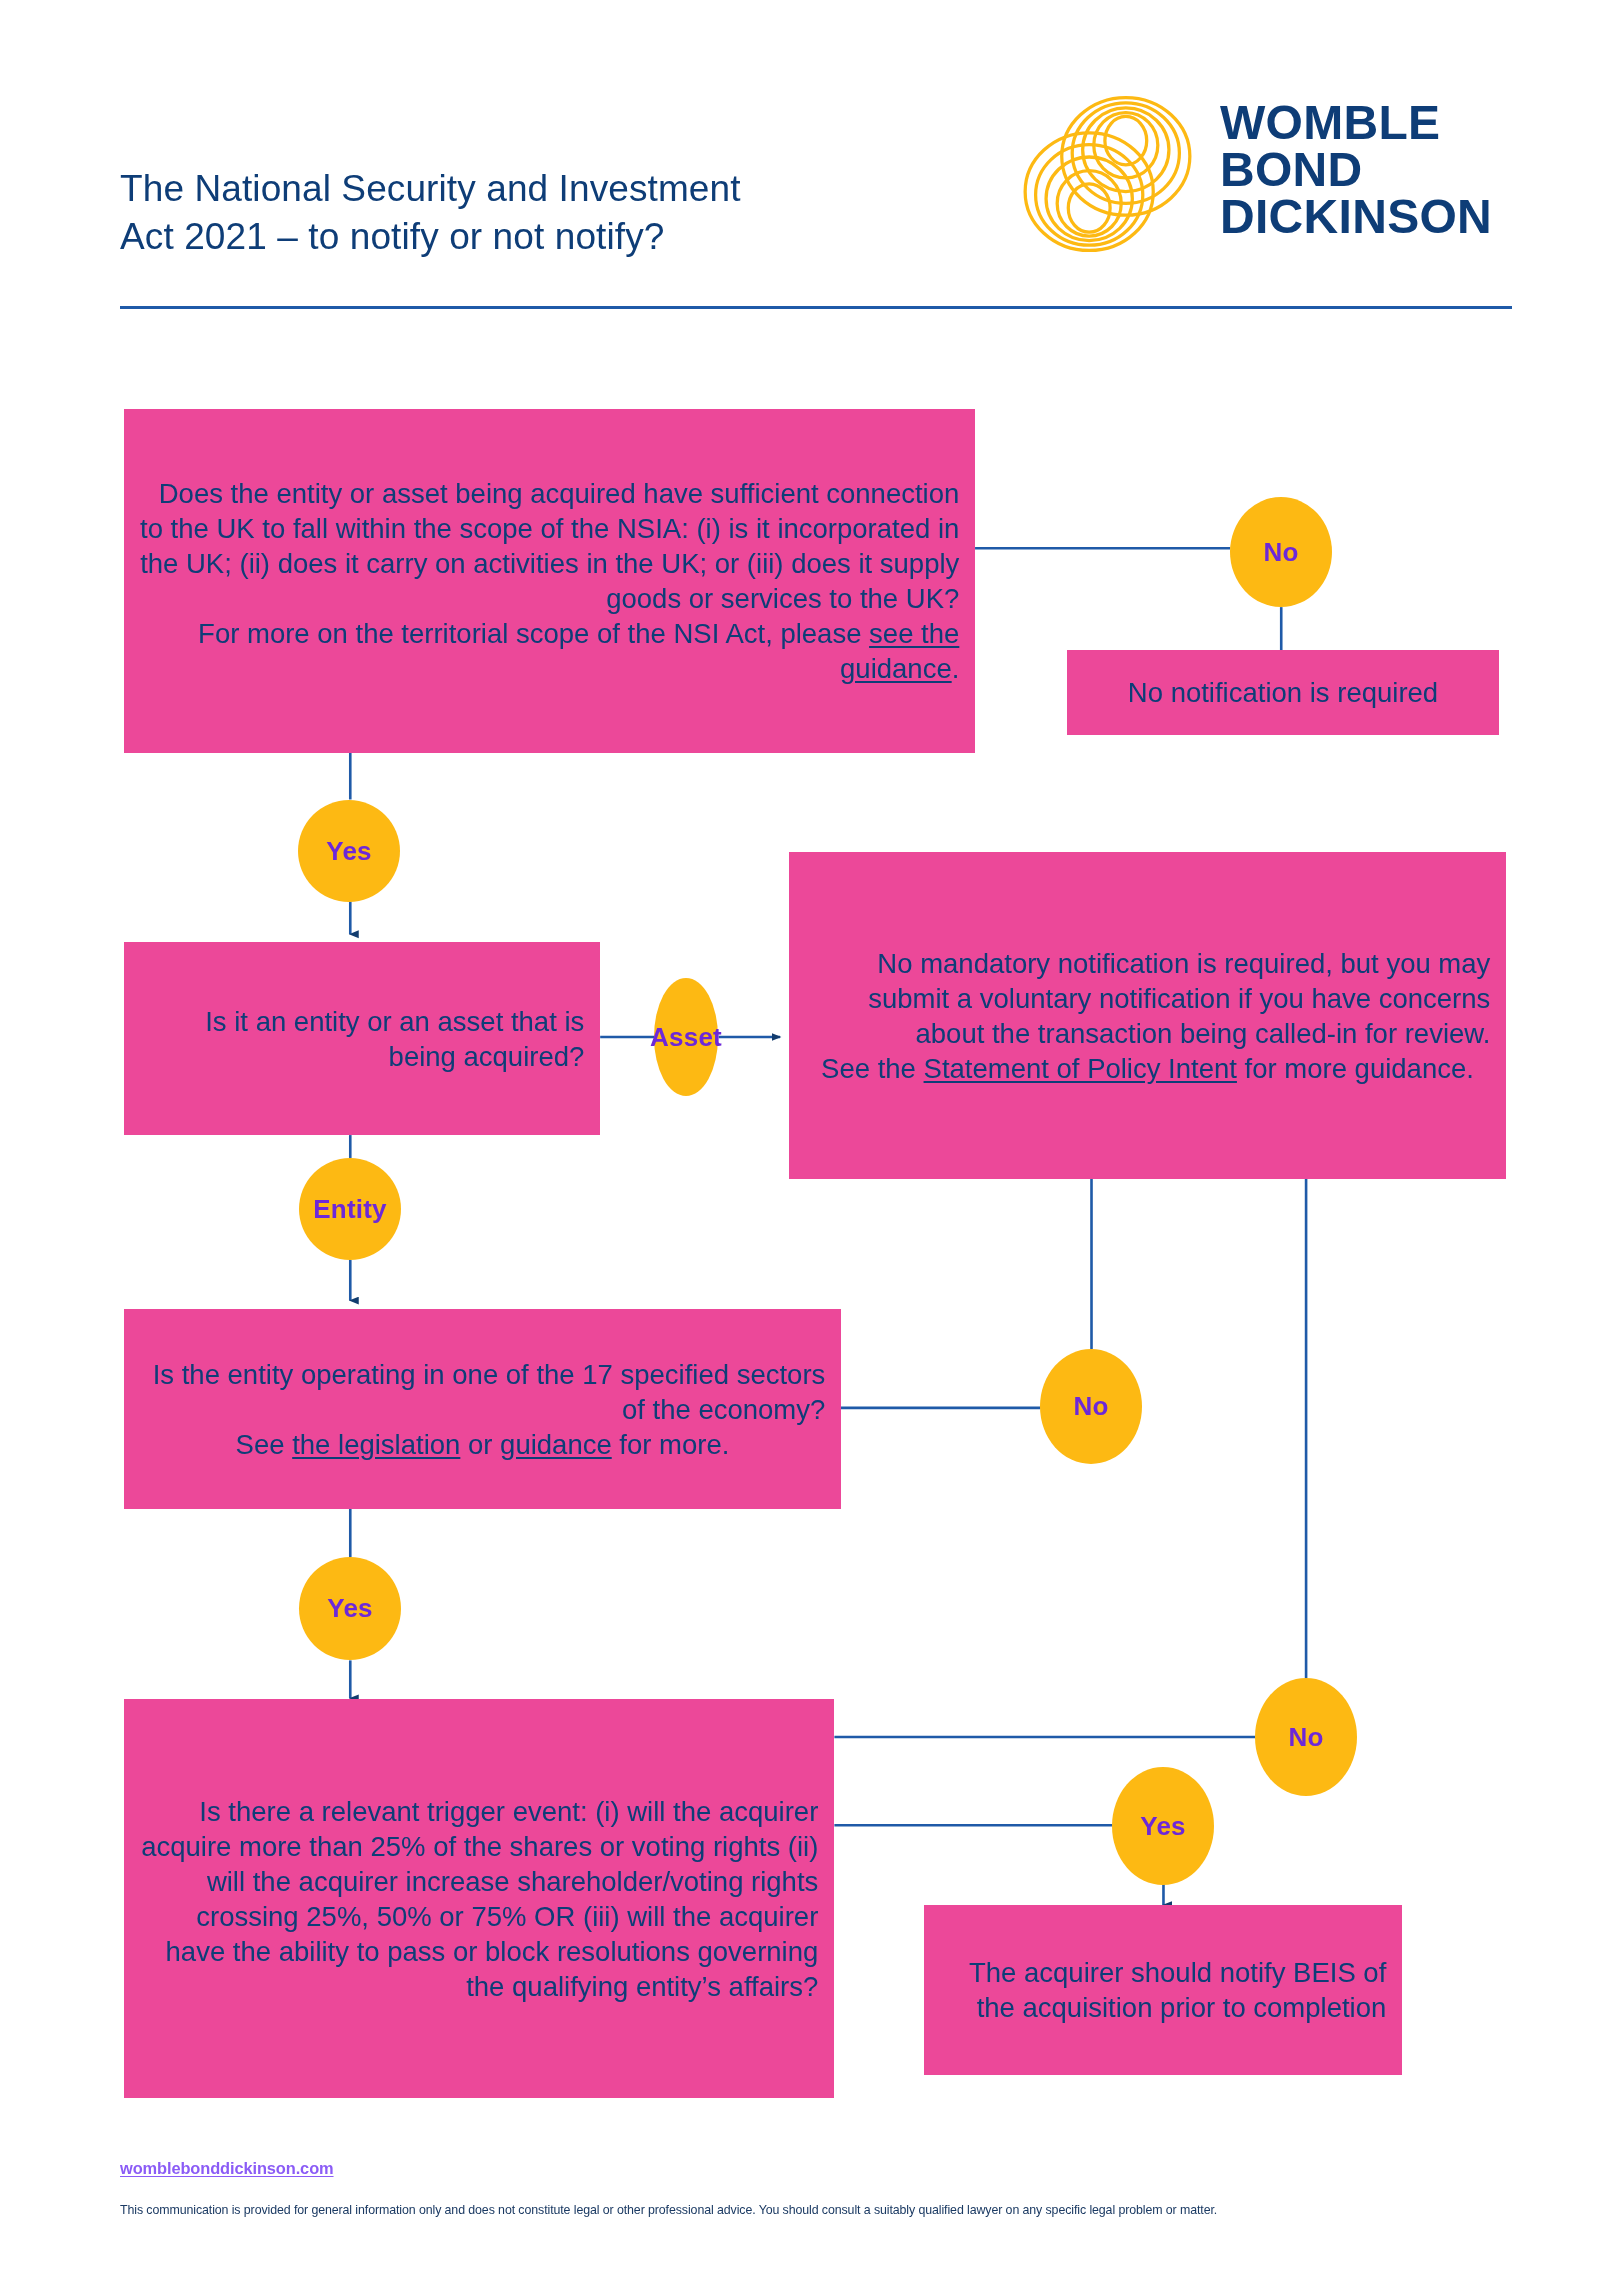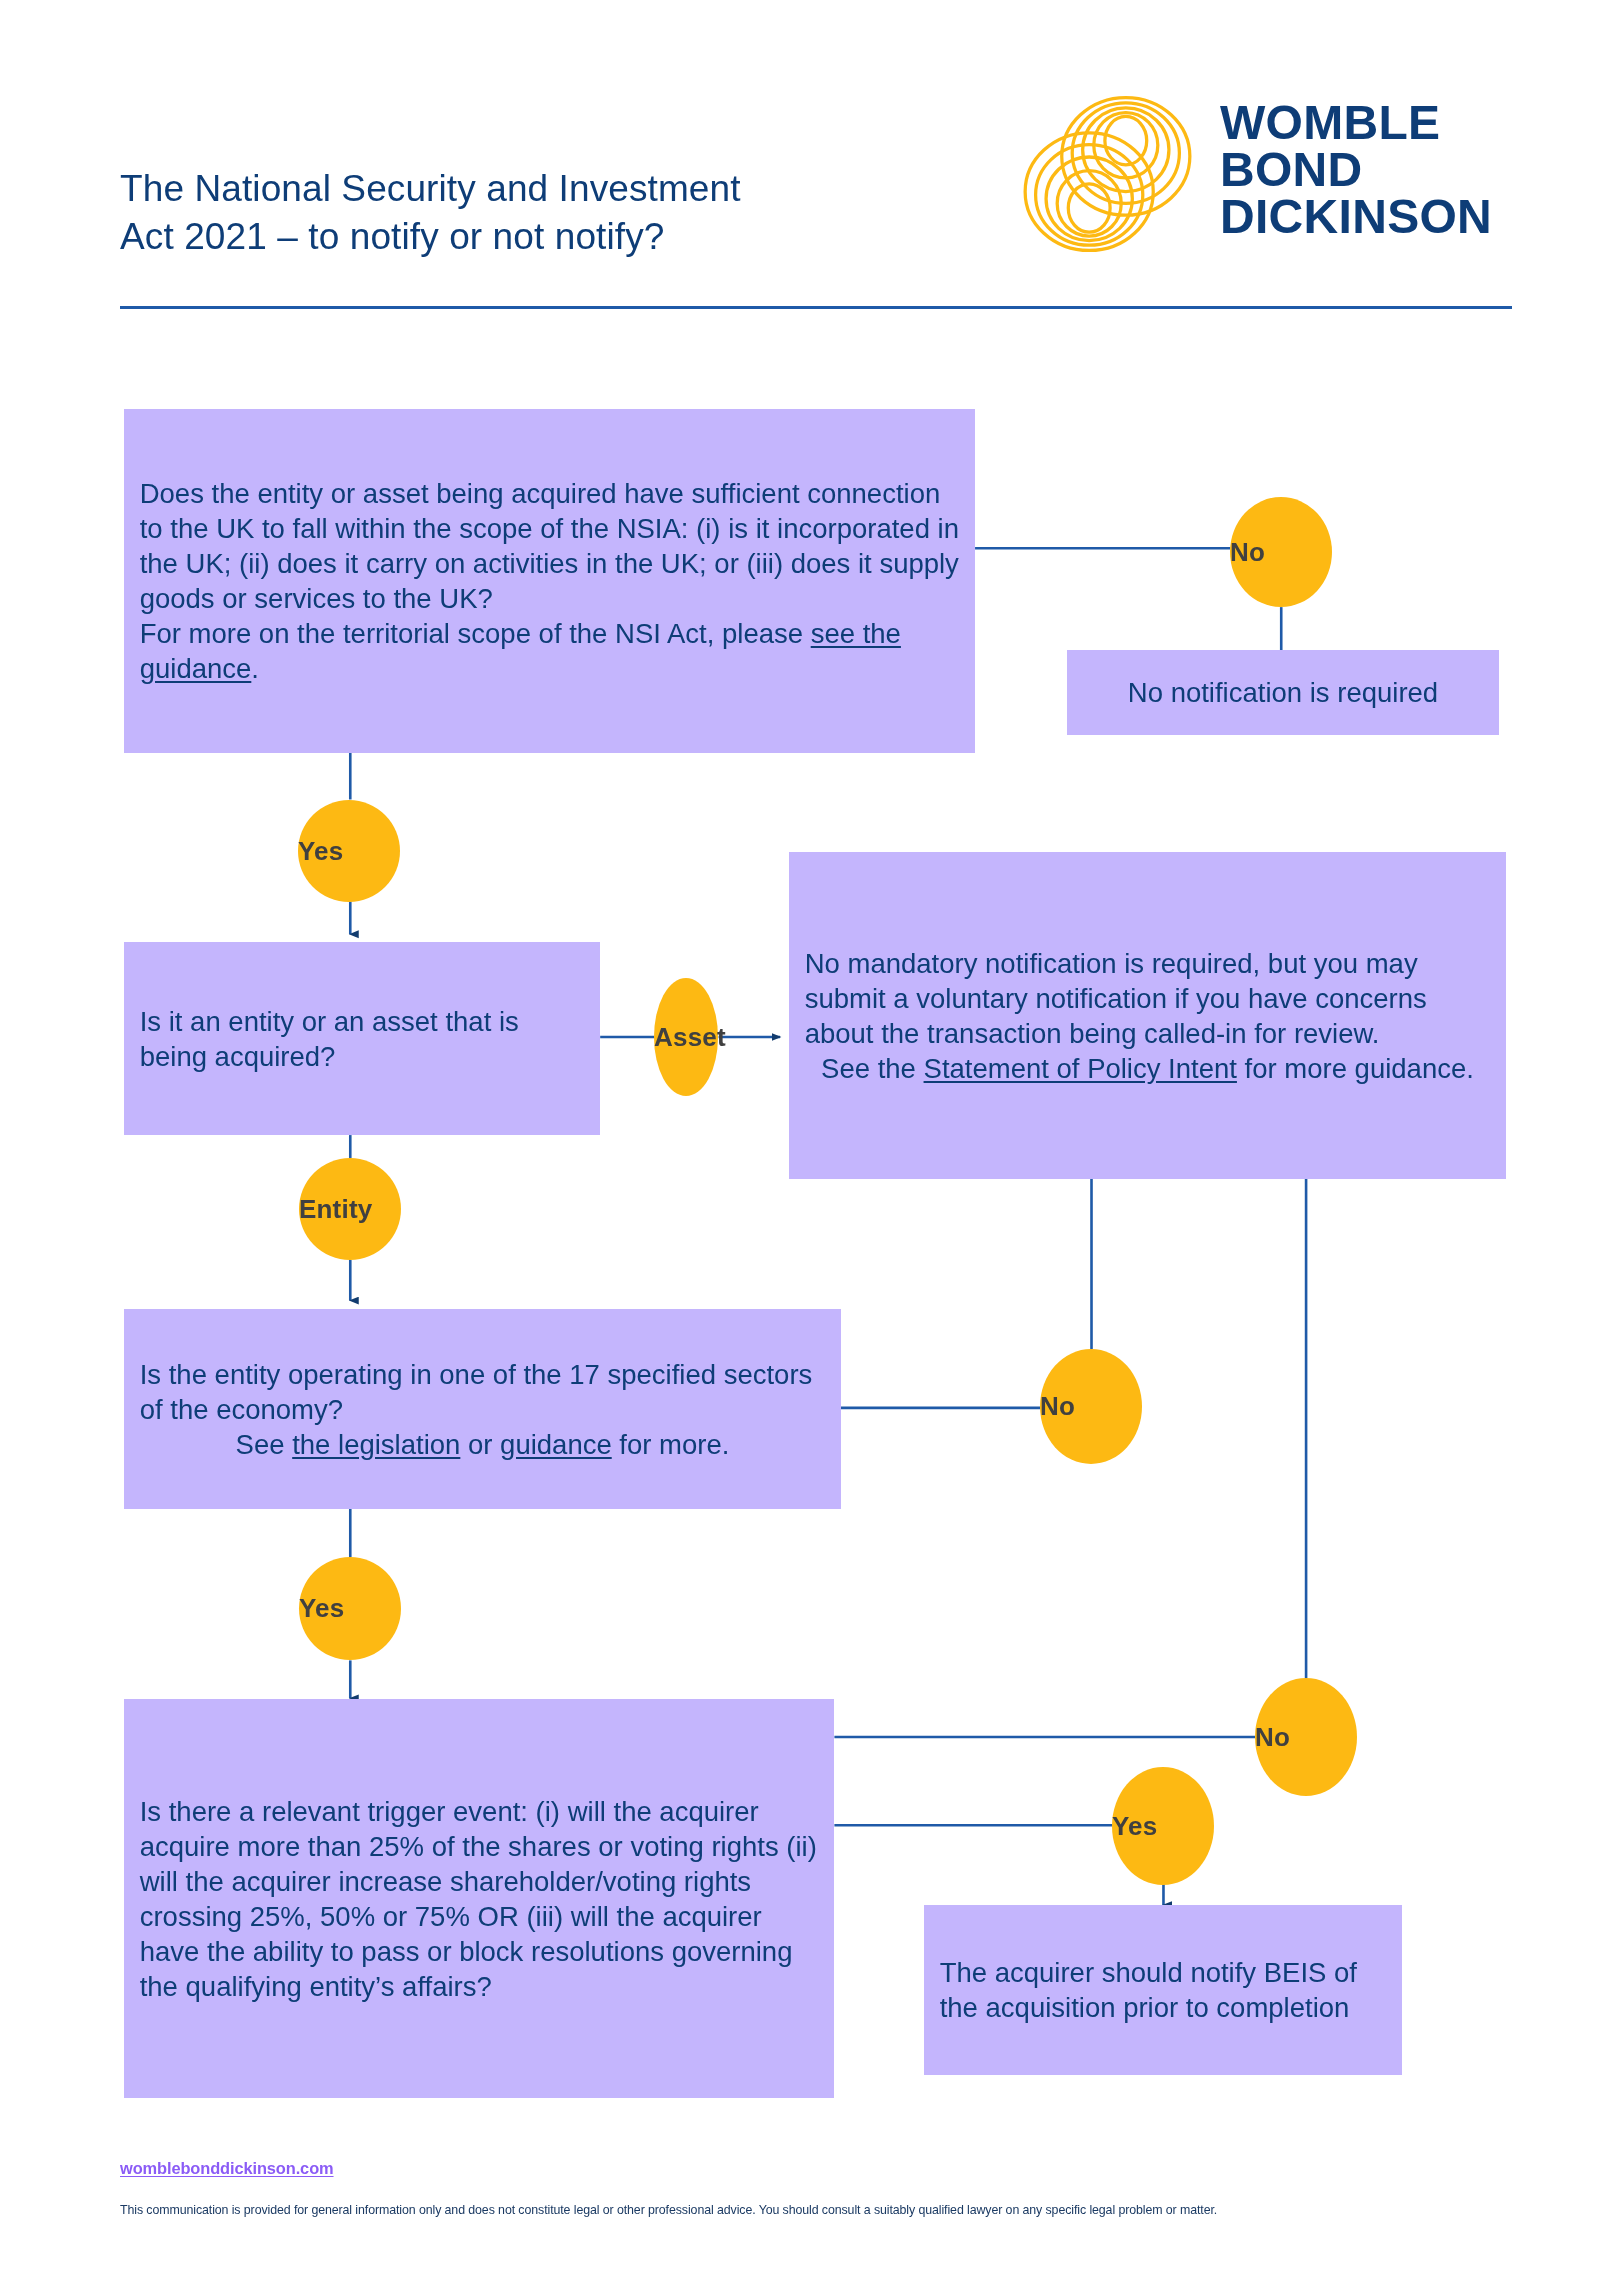--- a/index.html
+++ b/index.html
@@ -76,44 +76,44 @@
   }
   #flow-lines {
     position: absolute;
     left: 0; top: 0;
     width: 1623px; height: 2295px;
     pointer-events: none;
   }
 
   .node-box {
     position: absolute;
-    background: #c4b5fd;
+    background: #ec4899;
     color: #0E3D77;
     display: flex;
     flex-direction: column;
     align-items: center;
     justify-content: center;
-    text-align: left;
+    text-align: right;
     font-size: 27.5px;
     line-height: 35px;
     box-sizing: border-box;
     padding: 9.2px 15.7px;
   }
   .node-box p { margin: 0; }
   .node-box p + p { }
   .lnk { text-decoration: underline; text-underline-offset: 2.6px; }
 
   .pill {
     position: absolute;
     background: #FDB913;
     border-radius: 50%;
-    color: #404040;
+    color: #6d28d9;
     display: flex;
     align-items: center;
-    justify-content: flex-start;
+    justify-content: center;
     font-size: 26px;
     font-weight: 700;
     letter-spacing: 0.2px;
   }
 
   
   #footer {
     position: absolute;
     left: 120px;
     top: 2159px;

